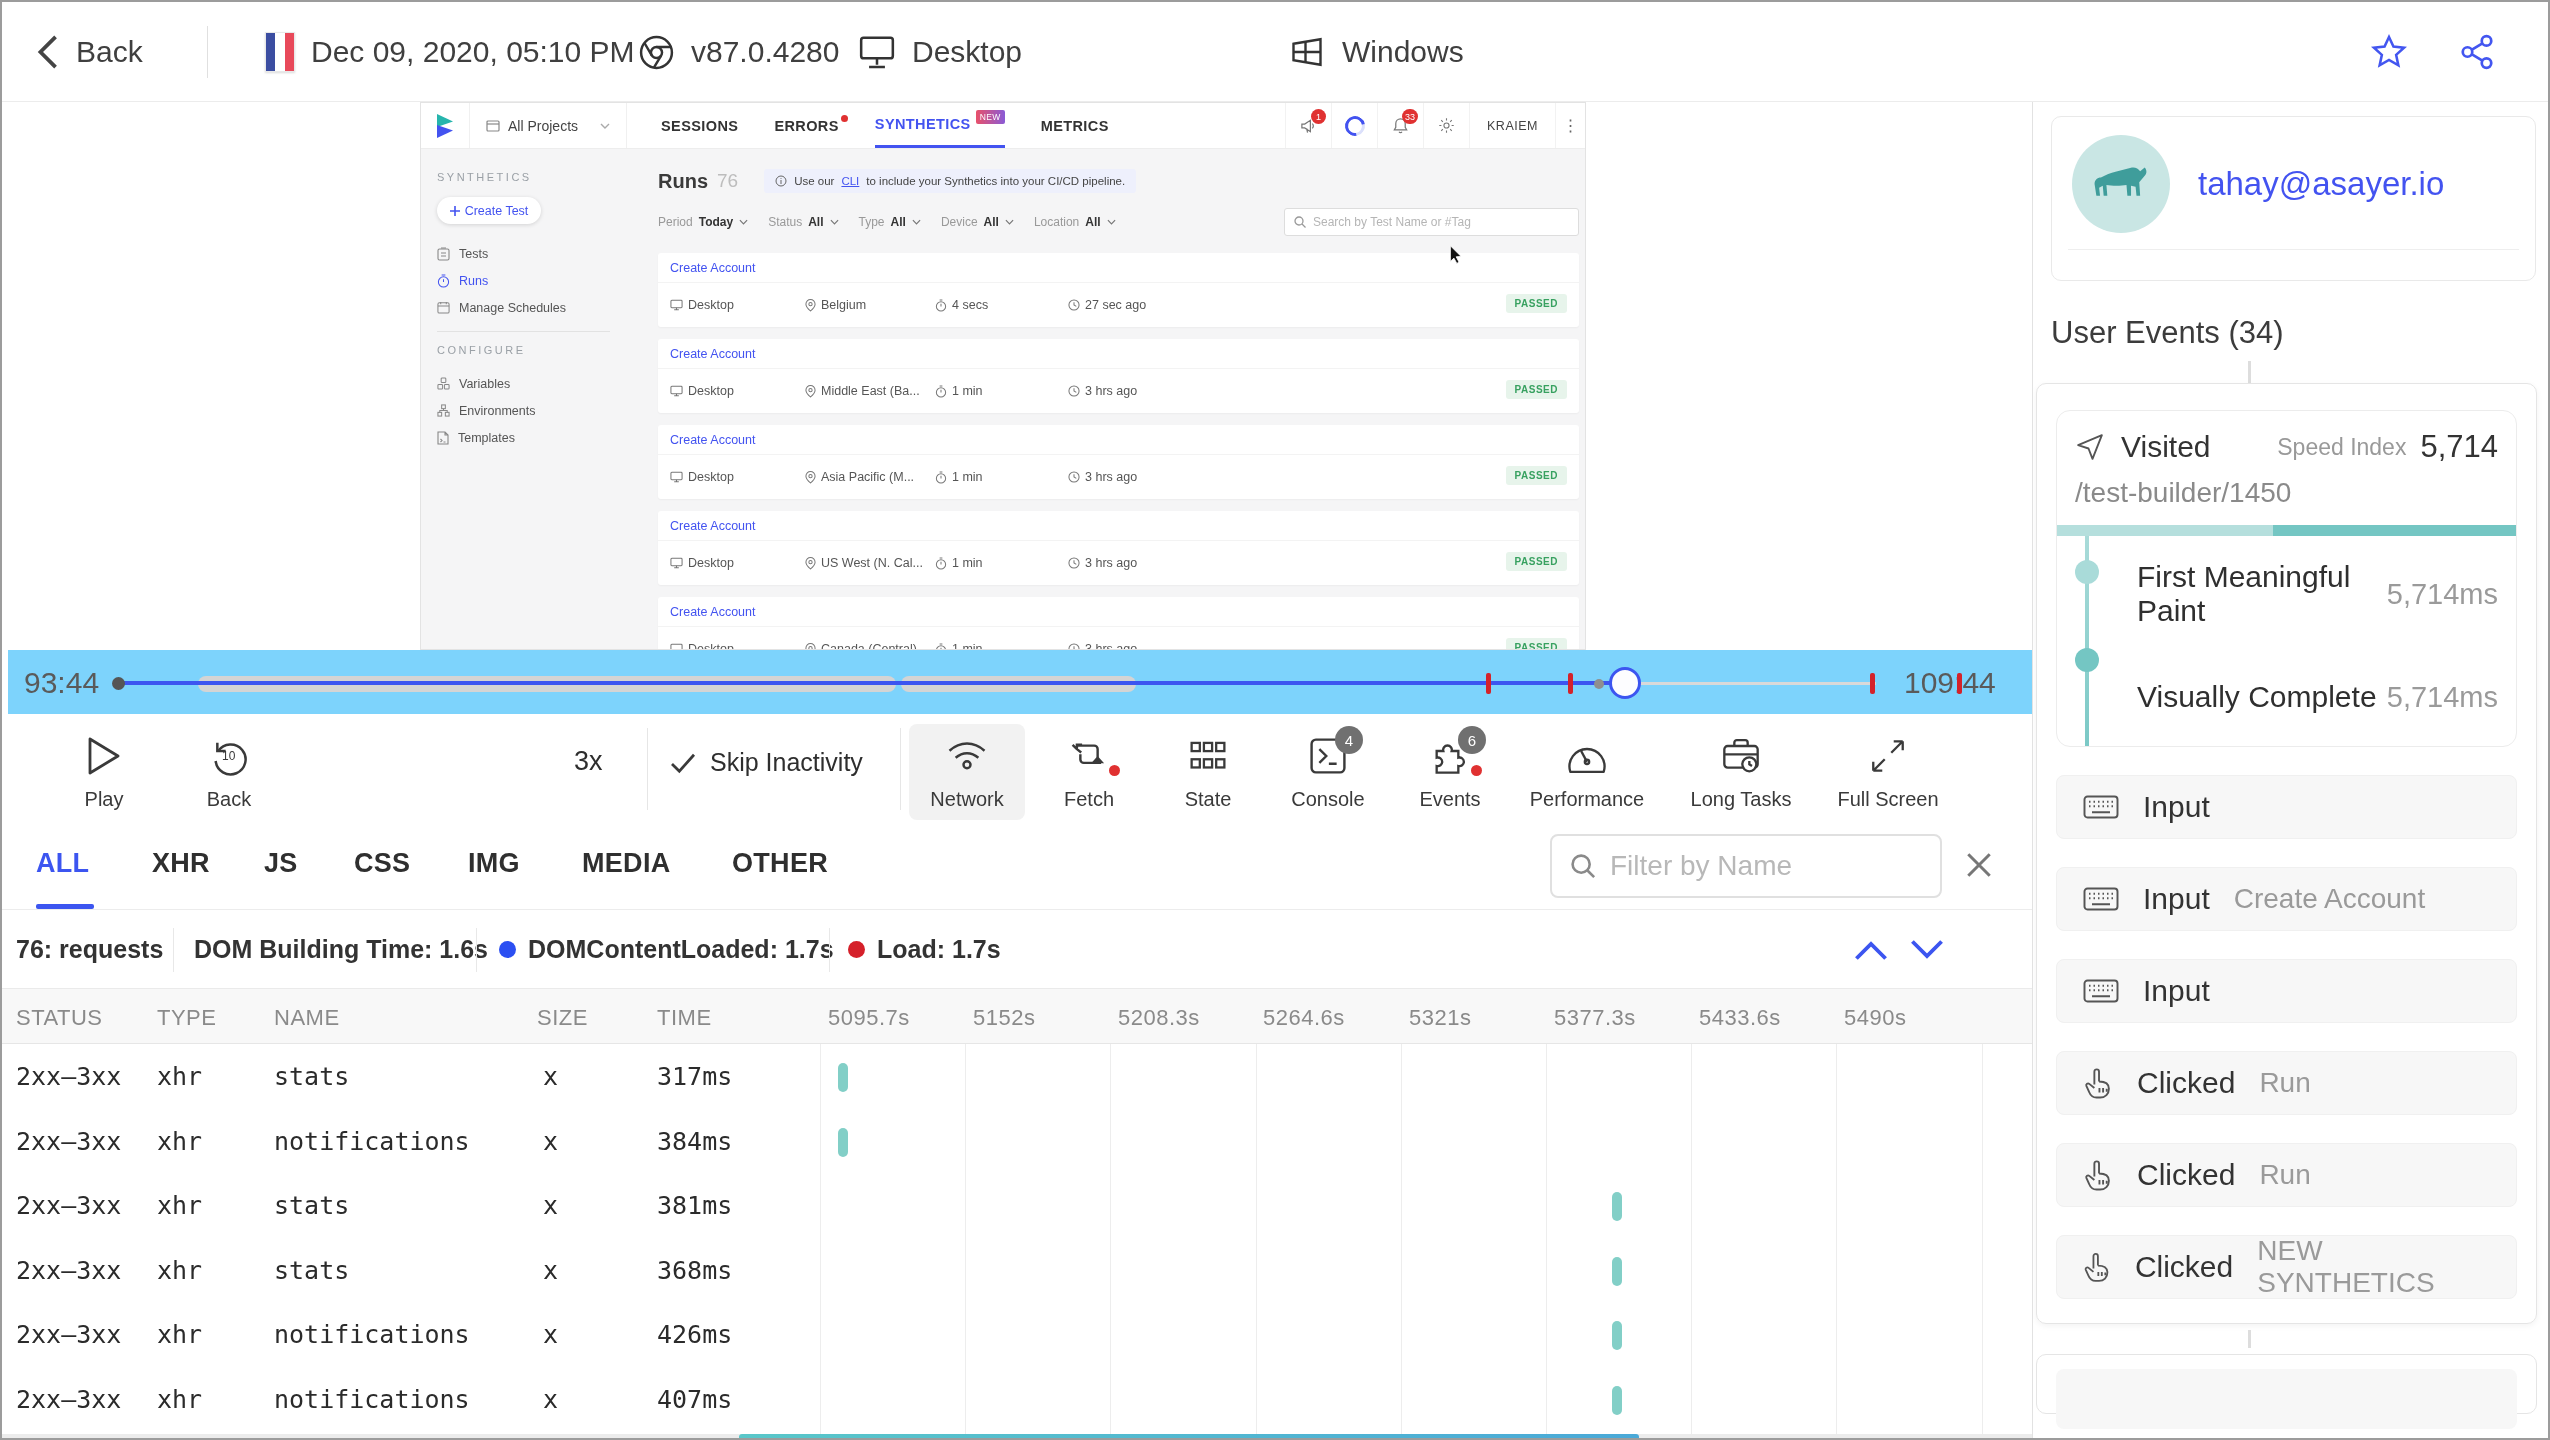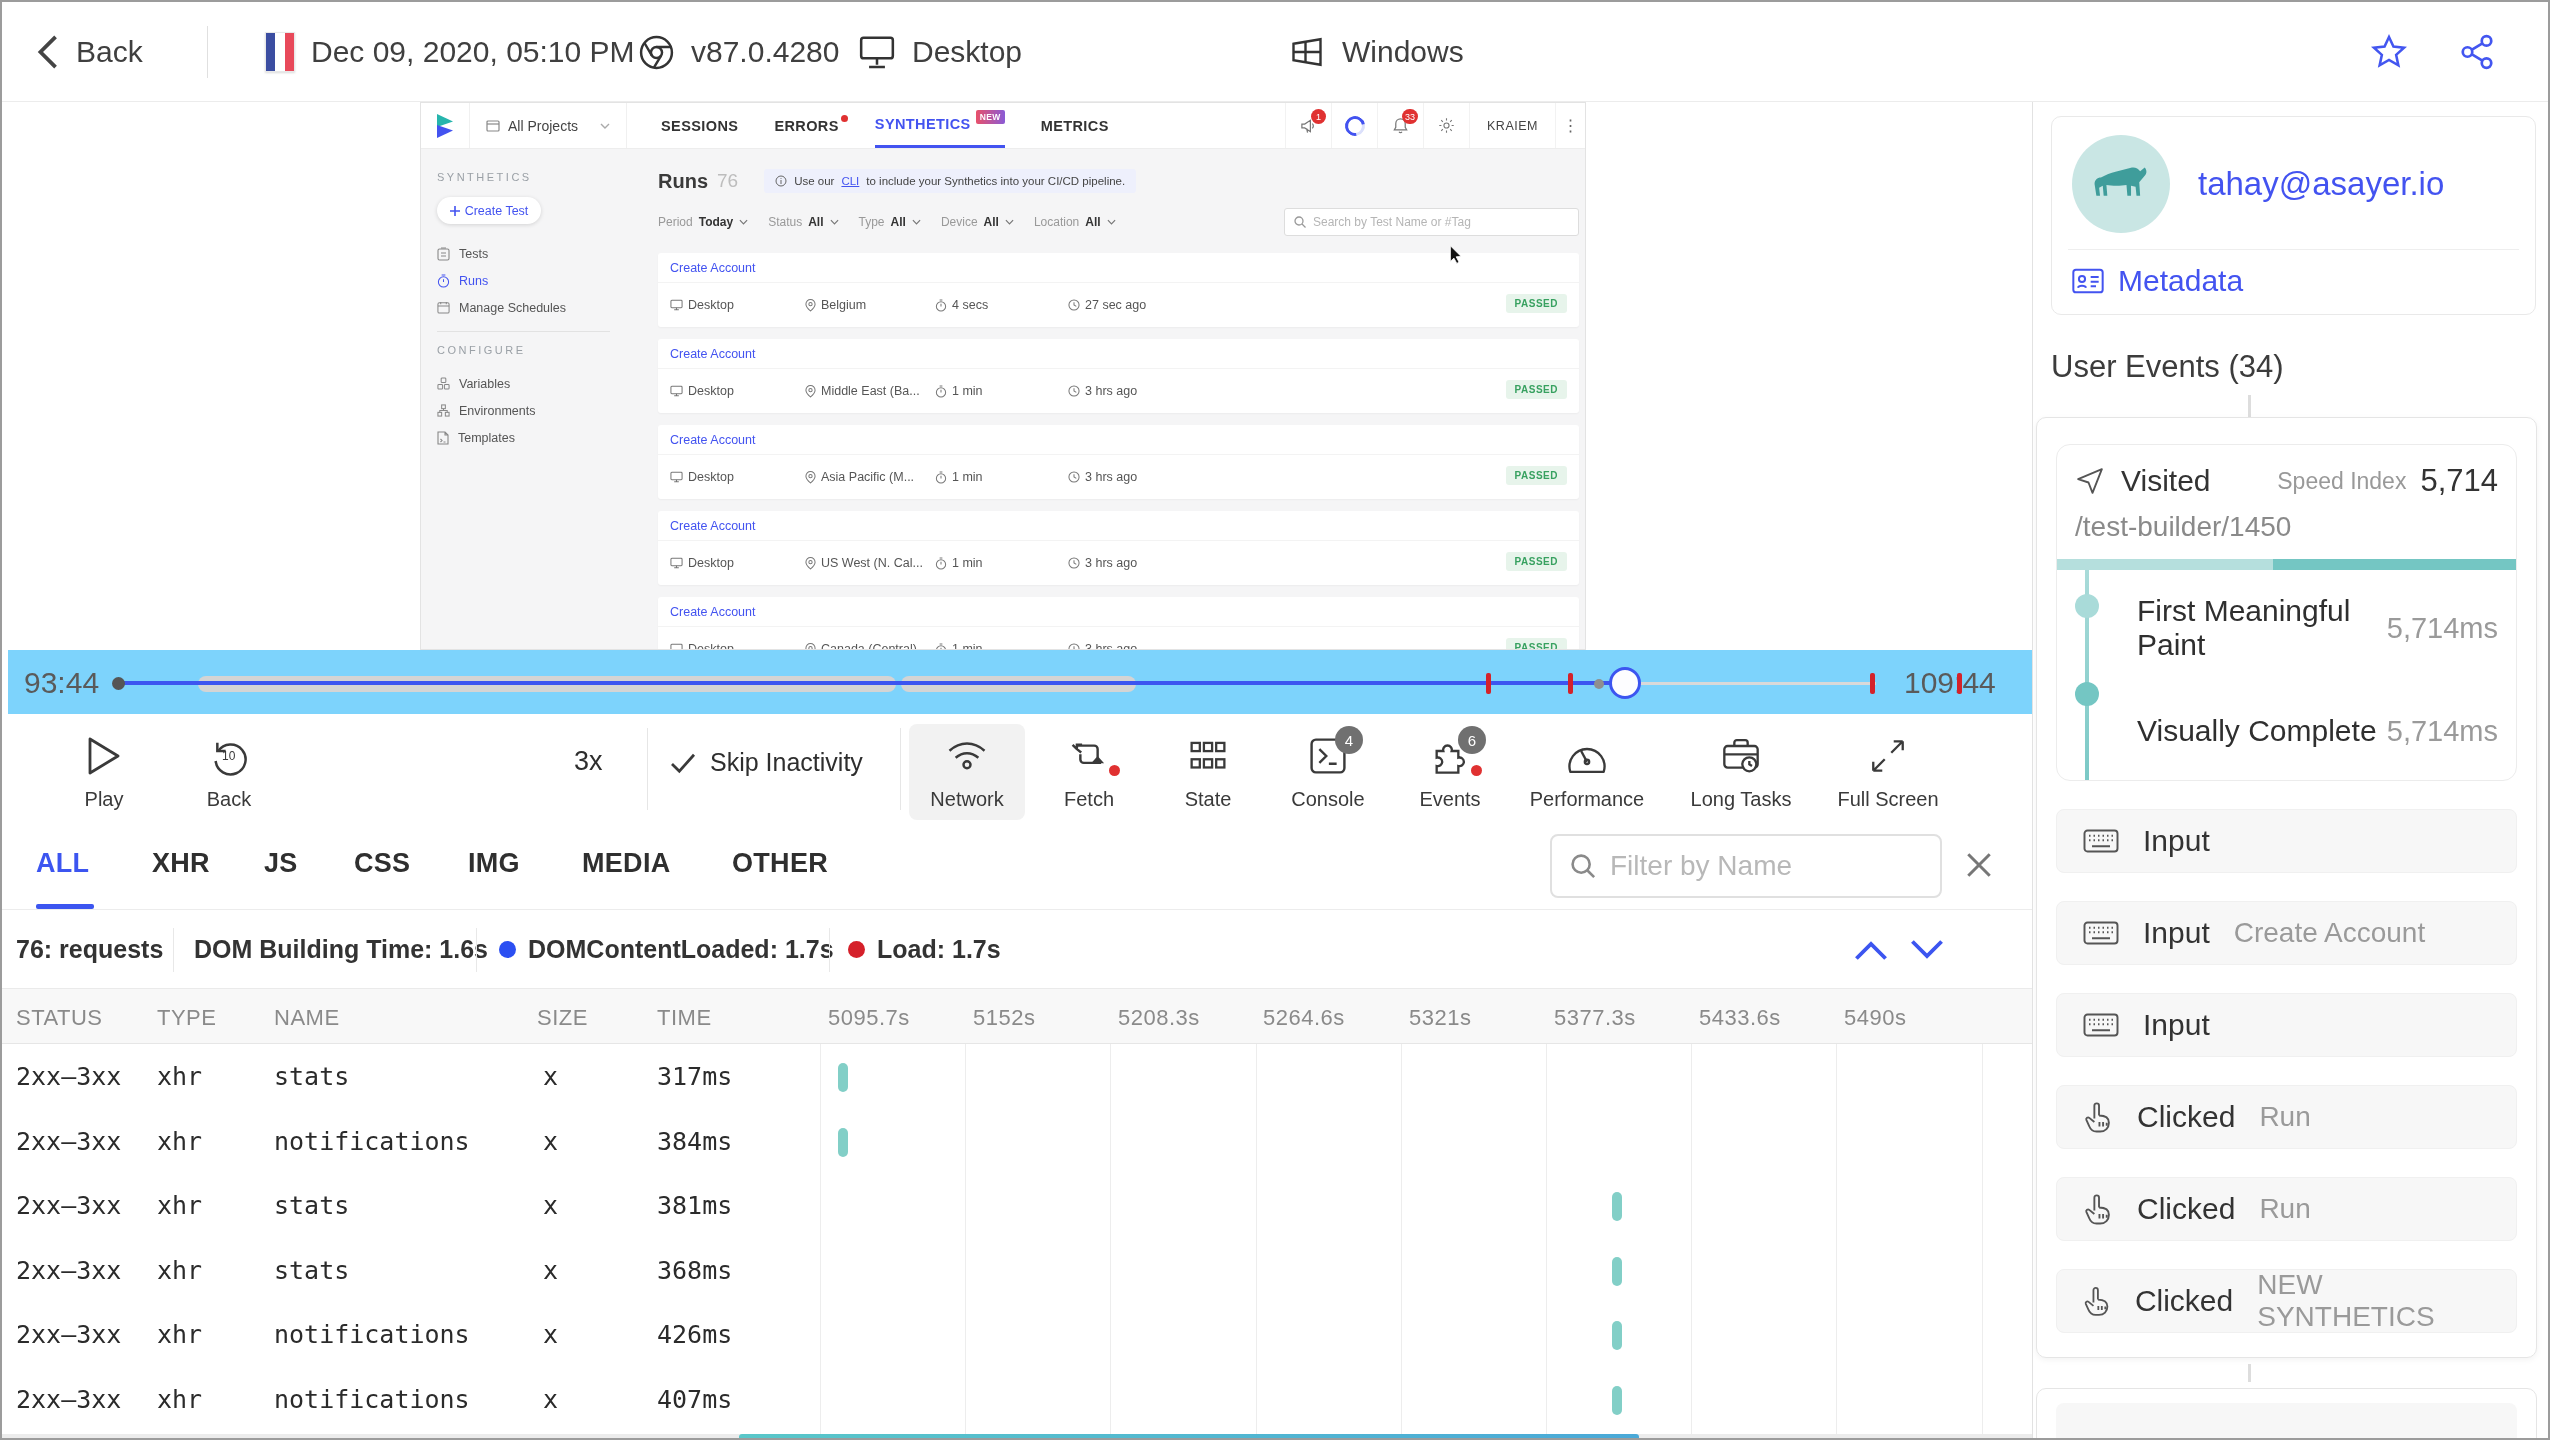--- a/index.html
+++ b/index.html
@@ -20,21 +20,21 @@
   
   .replay { position:absolute; left:418px; top:100px; width:1166px; height:548px; background:#fff; border:1px solid #e3e3e3; overflow:hidden; font-size:13px; z-index:5; }
   .r-nav { height:46px; background:#fff; border-bottom:1px solid #ededed; display:flex; align-items:center; }
   .r-logo { margin:0 10px 0 12px; }
   .r-proj { height:100%; display:flex; align-items:center; gap:8px; padding:0 16px; border-left:1px solid #f0f0f0; border-right:1px solid #f0f0f0; color:#444; font-size:14px; }
   .r-proj .chev { margin-left:14px; }
   .r-tabs { display:flex; align-items:center; gap:36px; margin-left:34px; height:100%; }
   .r-tab { height:100%; display:flex; align-items:center; font-size:14.5px; font-weight:bold; letter-spacing:.4px; color:#333; position:relative; }
   .r-tab.active { color:#4353f0; border-bottom:3px solid #4353f0; }
   .r-dot { position:absolute; top:12px; right:-9px; width:7px; height:7px; border-radius:50%; background:#e03131; }
-  .new-badge { margin-left:5px; transform:translateY(-7px); background:linear-gradient(90deg,#e8506a,#8a5bd6); color:#fff; font-size:8.5px; font-weight:bold; padding:2px 4px; border-radius:2px; }
+  .new-badge { margin-left:5px; transform:translateY(-7px); background:linear-gradient(90deg,#e8506a,#8a5bd6); color:#fff; font-size:8.5px; font-weight:normal; padding:2px 4px; border-radius:2px; }
   .r-right { margin-left:auto; height:100%; display:flex; align-items:center; }
   .r-ic { position:relative; height:100%; width:46px; display:flex; align-items:center; justify-content:center; border-left:1px solid #f2f2f2; color:#777; }
   .r-badge { position:absolute; top:6px; right:5px; min-width:15px; height:15px; border-radius:8px; background:#e03131; color:#fff; font-size:9px; display:flex; align-items:center; justify-content:center; padding:0 3px; }
   .spinner { width:20px; height:20px; border-radius:50%; border:3px solid #4353f0; border-right-color:#dbe0fb; transform:rotate(35deg); }
   .r-user { font-size:12.5px; letter-spacing:.5px; color:#444; width:86px; }
   .r-kebab { width:30px; font-size:16px; color:#666; }
   .r-body { position:relative; display:flex; height:502px; background:#f5f5f6; }
   .r-side { width:205px; padding:22px 0 0 16px; flex:none; }
   .r-side-h { font-size:11px; letter-spacing:2.5px; color:#9aa0a6; margin-bottom:14px; }
   .r-create { width:104px; height:27px; background:#fff; border-radius:14px; box-shadow:0 1px 4px rgba(0,0,0,.14); color:#4353f0; font-size:12.5px; display:flex; align-items:center; justify-content:center; gap:5px; margin-bottom:16px; }
@@ -820,28 +820,20 @@
     <div class="user-card">
       <div class="uc-top">
         <div class="avatar">
           <svg width="62" height="50" viewBox="0 0 34 27" fill="#3f9d9b">
             <path d="M6 10 C4 10 2.5 11.5 2.5 13.5 L3.5 20 H5.5 L5 15.5 L7 14.5 L7.5 20 H9.5 L9 14 C12 14.6 17 14.6 20 14 L20.5 20 H22.5 L22.5 14.5 L25 15 L25.5 20 H27.5 L27 12.5 L30 9 C31.5 7.5 31 5.5 30 4.5 L27.5 6.5 C26.5 5 24.8 4.2 23 4.5 L14 6.8 C11.5 7.4 8.5 8.6 6 10 Z"></path>
           </svg>
         </div>
         <span class="uc-email">tahay@asayer.io</span>
       </div>
       <div class="uc-div"></div>
-      <div class="uc-meta">
-        <svg width="32" height="26" viewBox="0 0 24 19" fill="none" stroke="#4353f0" stroke-width="1.5">
-            <rect x="1" y="1" width="22" height="17" rx="2"></rect>
-            <circle cx="7.5" cy="8" r="2.3"></circle>
-            <path d="M4.5 14.5 C5 12.5 10 12.5 10.5 14.5 M14 6.5 H20 M14 10 H20 M14 13.5 H18"></path>
-          </svg>
-        <span>Metadata</span>
-      </div>
     </div>
 
     <div class="ue-title">User Events (34)</div>
     <div class="connector" style="margin-top:10px;"></div>
 
     <div class="events-wrap">
       <div class="visited-card">
         <div class="vc-head">
           <svg width="30" height="30" viewBox="0 0 24 24" fill="none" stroke="#555" stroke-width="1.5" stroke-linejoin="round">
               <path d="M2.5 10.5 L21.5 2.5 L14 21.5 L10.8 13.2 Z"></path>

